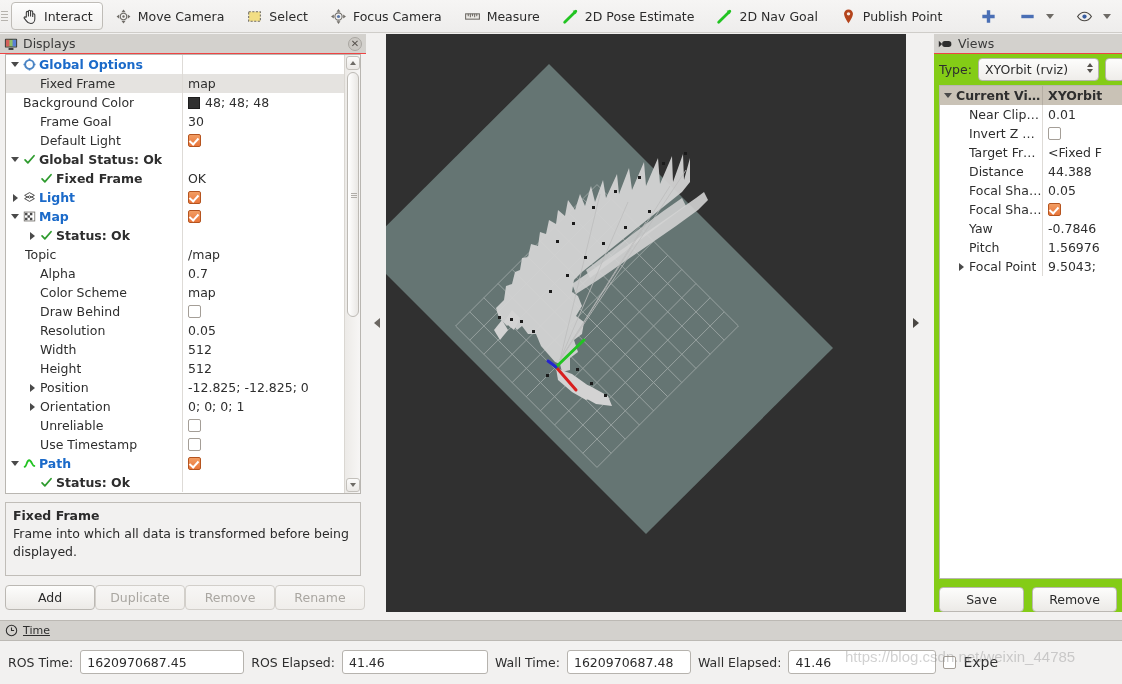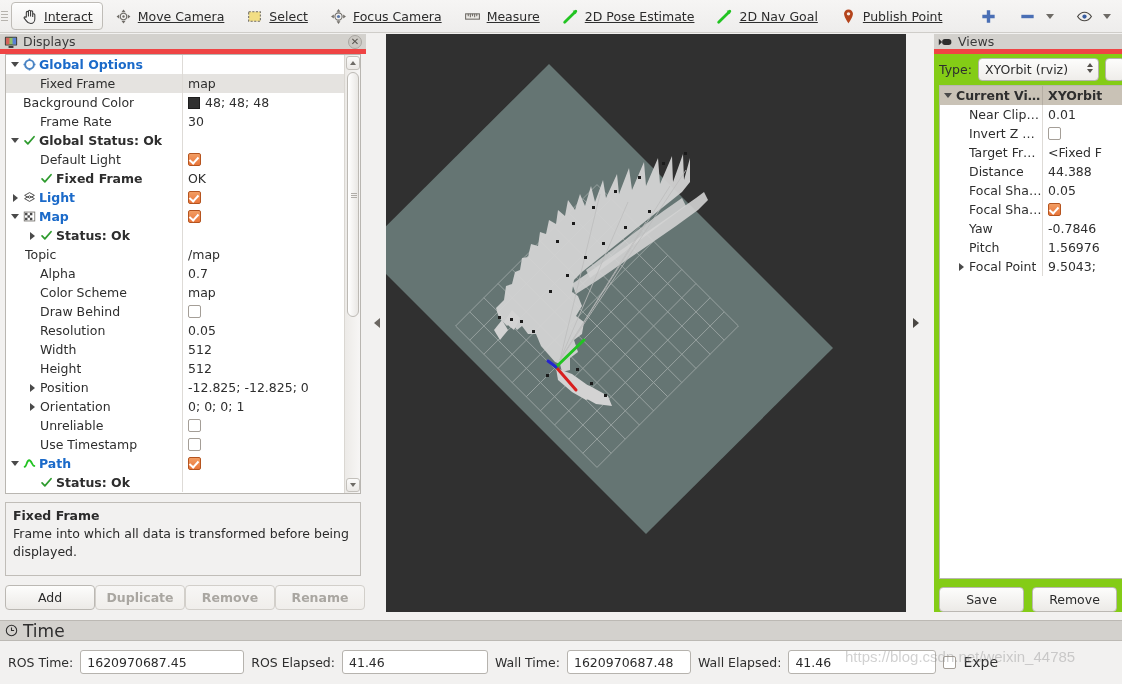--- a/index.html
+++ b/index.html
@@ -13,21 +13,21 @@
     color: #2e2e2e;
     -webkit-font-smoothing: antialiased;
   }
   #app { position: relative; width: 1122px; height: 684px; }
 
   
   #toolbar {
     position: absolute; left: 0; top: 0; width: 1122px; height: 33px;
     background: linear-gradient(#f6f5f4, #eeedec);
     border-bottom: 1px solid #cfcdc9;
-    display: flex; align-items: center; text-decoration: underline;
+    display: flex; align-items: center;
   }
   .tb-grip {
     width: 10px; height: 22px; margin-left: 1px; margin-right: 2px;
     display: flex; flex-direction: column; justify-content: center; align-items: center; gap: 2px;
   }
   .tb-grip i { display:block; width: 7px; height: 1px; background: #b6b3ae; }
   .tb-btn {
     display: flex; align-items: center; gap: 6px;
     height: 28px; padding: 0 9px; margin: 0 1px;
     border: 1px solid transparent; border-radius: 4px;
@@ -45,21 +45,21 @@
     width: 0; height: 0; margin-left: 4px;
     border-left: 4.5px solid transparent; border-right: 4.5px solid transparent;
     border-top: 5px solid #6e6b66;
   }
 
   
   .panel-title {
     height: 20px; display: flex; align-items: center; gap: 5px;
     padding: 0 4px;
     background: #d3d1cd;
-    border-bottom: 5px solid #ef4444;
+    border-bottom: 1px solid #ef4444;
     font-size: 12.5px; color: #3a3a3a;
   }
   .panel-title .ptitle-txt { flex: 1; }
   .panel-close {
     width: 14px; height: 14px; border-radius: 7px;
     background: #cbc8c3; border: 1px solid #a9a6a1;
     display:flex; align-items:center; justify-content:center;
     font-size: 10px; line-height: 1; color: #55514c; cursor: default;
   }
 
@@ -149,21 +149,21 @@
     margin: 9px 1px 0 5px; display: flex; 
   }
   .btn {
     flex: 1; height: 25px; border-radius: 4px;
     border: 1px solid #bbb8b3;
     background: linear-gradient(#fdfdfc,#eceae7);
     font-size: 12.5px; color: #2b2b2b;
     display:flex;align-items:center;justify-content:center;
     cursor: default;
   }
-  .btn.disabled { color: #a9a6a1; border-color: #d2cfca; background: linear-gradient(#f7f6f5,#f0eeeb); font-weight: bold; }
+  .btn.disabled { color: #a9a6a1; border-color: #d2cfca; background: linear-gradient(#f7f6f5,#f0eeeb); }
 
   
   #view3d {
     position: absolute; left: 386px; top: 34px; width: 520px; height: 578px;
     background: #303030; overflow: hidden;
   }
   #splitL, #splitR {
     position: absolute; top: 34px; width: 19px; height: 578px;
     background: #f2f1f0; display:flex; align-items:center; justify-content:center;
   }
@@ -215,21 +215,22 @@
   #views-btns .btn.third { width: 85px; }
 
   
   #timepanel {
     position: absolute; left: 0; top: 620px; width: 1122px; height: 64px;
     background: #f2f1f0;
   }
   #time-title {
     height: 21px; display:flex; align-items:center; gap:5px; padding-left: 5px;
     background: #d3d1cd; border-top: 1px solid #bcb9b4; border-bottom: 1px solid #bcb9b4;
-    font-size: 17px;
+    font-size: 11px;
+    text-decoration: underline;
   }
   #time-row {
     display: flex; align-items: center; height: 42px; padding: 0 8px; gap: 7px;
   }
   #time-row .tl { font-size: 12.5px; white-space: nowrap; }
   .tfield {
     height: 24px; border: 1px solid #b6b3ae; border-radius: 3px;
     background: #ffffff; display:flex; align-items:center; padding: 0 6px;
     font-size: 12.5px; color: #2b2b2b;
   }
@@ -394,46 +395,46 @@
               <span class="lbl">Background Color</span>
             </div>
             <div class="valcell">
               <span class="swatch-black" style="background: rgb(48, 48, 48);"></span>
               <span>48; 48; 48</span>
             </div>
           </div>
           <div class="row">
             <div class="namecell" style="padding-left: 21px;">
               <span class="twisty none"></span>
-              <span class="lbl">Frame Rate</span>
+              <span class="lbl">Frame Goal</span>
             </div>
             <div class="valcell">
               <span>30</span>
+            </div>
+          </div>
+          <div class="row">
+            <div class="namecell" style="padding-left: 21px;">
+              <span class="twisty none"></span>
+              <span class="lbl">Default Light</span>
+            </div>
+            <div class="valcell">
+              <span class="chk-ico on"></span>
             </div>
           </div>
           <div class="row">
             <div class="namecell">
               <span class="twisty">
                 <i class="tri-down"></i>
               </span>
               <svg class="ico-sm" viewBox="0 0 16 16">
                 <path d="M2.5 8.4 6 12.2 13.6 3.4" fill="none" stroke="#2e9b2e" stroke-width="2.1" stroke-linecap="round" stroke-linejoin="round"></path>
               </svg>
               <span class="lbl bold">Global Status: Ok</span>
             </div>
             <div class="valcell"></div>
-          </div>
-          <div class="row">
-            <div class="namecell" style="padding-left: 21px;">
-              <span class="twisty none"></span>
-              <span class="lbl">Default Light</span>
-            </div>
-            <div class="valcell">
-              <span class="chk-ico on"></span>
-            </div>
           </div>
           <div class="row">
             <div class="namecell" style="padding-left: 21px;">
               <span class="twisty none"></span>
               <svg class="ico-sm" viewBox="0 0 16 16">
                 <path d="M2.5 8.4 6 12.2 13.6 3.4" fill="none" stroke="#2e9b2e" stroke-width="2.1" stroke-linecap="round" stroke-linejoin="round"></path>
               </svg>
               <span class="lbl bold">Fixed Frame</span>
             </div>
             <div class="valcell">

